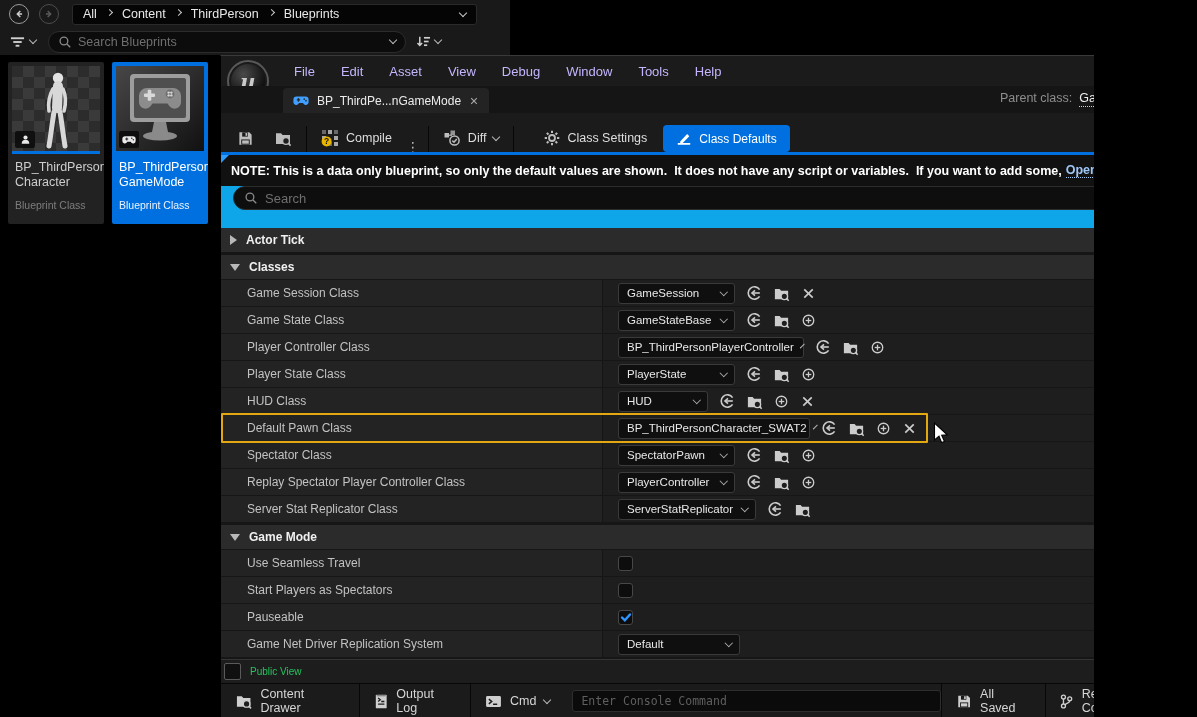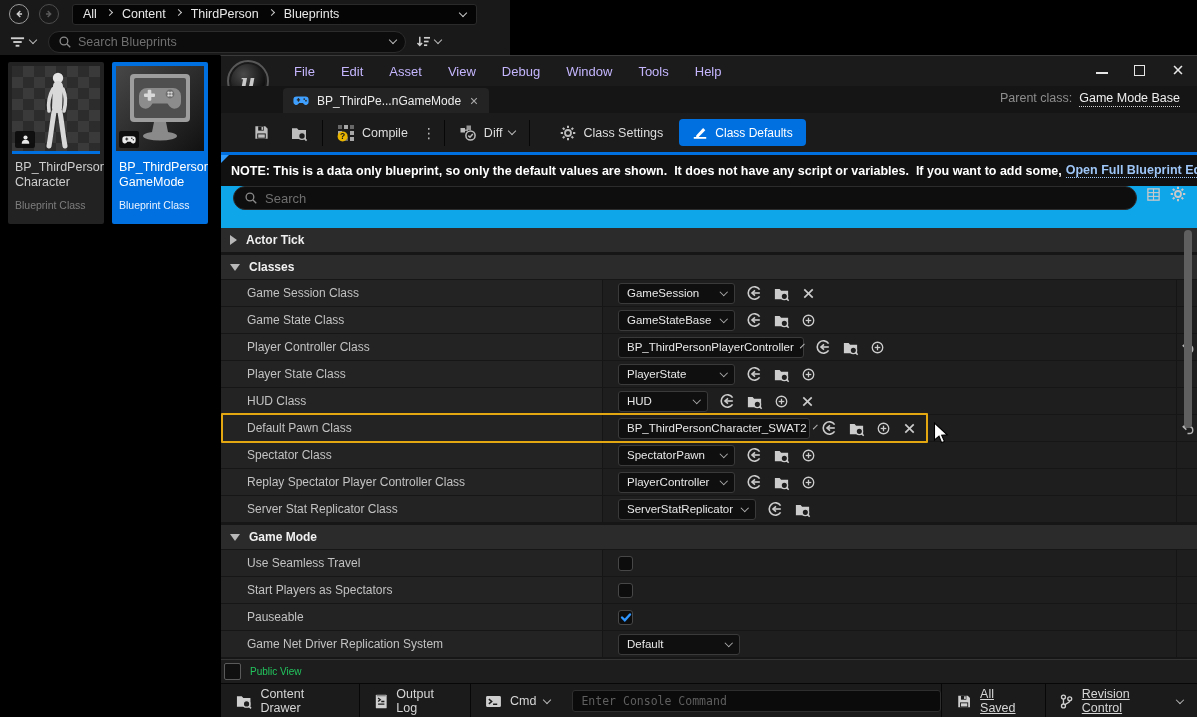--- a/index.html
+++ b/index.html
@@ -1,18 +1,18 @@
 <!DOCTYPE html>
 <html><head>
 <meta charset="utf-8">
 <style>
   * { margin:0; padding:0; box-sizing:border-box; }
   html,body { background:#000; }
   body { font-family:"Liberation Sans", sans-serif; }
-  .stage { position:relative; width:1197px; height:717px; background:#000; overflow:hidden; }
+  .stage { position:relative; width:1094px; height:717px; background:#000; overflow:hidden; }
 
   
   .chev { display:inline-block; width:6px; height:6px; border-right:1.6px solid #b8b8b8; border-bottom:1.6px solid #b8b8b8; transform:rotate(45deg); margin-top:-3px; }
   .chev-r { transform:rotate(-45deg); width:5px; height:5px; }
   svg.ic { display:block; }
 
   
   .cb-header { position:absolute; left:0; top:0; width:510px; height:55px; background:#191919; }
   .cb-row1 { position:absolute; left:0; top:0; width:100%; height:28px; display:flex; align-items:center; }
   .navbtn { width:20px; height:20px; border-radius:50%; border:1.5px solid #9c9c9c; color:#cfcfcf; display:flex; align-items:center; justify-content:center; margin-left:9px; }
@@ -54,21 +54,21 @@
   .wb-min { border-bottom:2px solid #e6e6e6; height:8px; width:12px; }
   .wb-max { width:11px; height:11px; border:1.6px solid #e6e6e6; }
 
   .tabrow { position:absolute; left:0; top:30px; width:100%; height:27px; background:#151515; }
   .tab { position:absolute; left:62px; top:2px; height:25px; min-width:200px; background:#232323; border-radius:4px 4px 0 0; display:flex; align-items:center; padding:0 10px; gap:8px; }
   .tab-title { color:#ececec; font-size:12px; }
   .tab-close { color:#a8a8a8; }
   .parentclass { position:absolute; right:17px; top:5px; font-size:12.5px; color:#8d8d8d; display:flex; gap:7px; align-items:baseline; }
   .parentclass b { color:#efefef; font-weight:normal; border-bottom:1px dotted #cfcfcf; padding-bottom:1px; }
 
-  .toolbar { position:absolute; left:0; top:57px; width:100%; height:39px; background:#1b1b1b; display:flex; align-items:center; color:#d6d6d6;padding-left:16px; }
+  .toolbar { position:absolute; left:0; top:57px; width:100%; height:39px; background:#1b1b1b; display:flex; align-items:flex-end; color:#d6d6d6; }
   .tbtn { display:flex; align-items:center; gap:7px; font-size:12.5px; color:#dedede; padding:0 10px; height:28px; }
   .tsep { width:1px; height:26px; background:#070707; margin:0 4px; }
   .kebab { color:#bdbdbd; font-size:14px; letter-spacing:0; padding:0 4px; line-height:10px; }
   .bluebtn { display:flex; align-items:center; gap:7px; background:#0070e0; color:#fff; border-radius:4px; height:27px; padding:0 13px; font-size:12px; margin-left:6px; }
   .blueline { position:absolute; left:0; top:96px; width:100%; height:3px; background:#0070e0; }
 
   .notebar { position:absolute; left:0; top:99px; width:100%; height:31px; background:#111111; display:flex; align-items:center; padding-left:10px; }
   .notebar::before { content:""; position:absolute; left:0; top:0; width:0; height:0; border-top:8px solid #2f9bff; border-right:8px solid transparent; }
   .notetext { font-size:12.5px; font-weight:bold; color:#fff; white-space:pre; }
   .notelink { font-size:12.5px; font-weight:bold; color:#9ec6f7; border-bottom:1px dotted #9ec6f7; margin-left:4px; white-space:nowrap; }
@@ -101,21 +101,21 @@
   .publicview .lbl { color:#22c55e; font-size:10px; }
   .pv-cbx { width:17px; height:17px; background:#101010; border:1px solid #5a5a5a; border-radius:2px; }
 
   
   .statusbar { position:absolute; left:0; top:627px; width:100%; height:35px; background:#1b1b1b; border-top:1px solid #070707; display:flex; align-items:center; color:#d6d6d6; }
   .sbitem { display:flex; align-items:center; gap:8px; font-size:12.5px; padding:0 14px; height:100%; }
   .sbsep { width:1px; height:100%; background:#070707; }
   .console { width:380px; height:22px; background:#0b0b0b; border:1px solid #2e2e2e; border-radius:3px; margin-left:8px; display:flex; align-items:center; padding:0 8px; }
   .console input { width:100%; background:transparent; border:none; outline:none; color:#cfcfcf; font-family:"DejaVu Sans Mono", monospace; font-size:11.5px; }
   .console input::placeholder { color:#5f5f5f; }
-  .sb-right { margin-left:auto; display:flex; align-items:flex-start; height:100%;text-decoration:underline; }
+  .sb-right { margin-left:auto; display:flex; align-items:flex-start; height:100%; }
 
   
   .cursor { position:absolute; left:933px; top:422px; z-index:50; }
 </style>
 </head>
 <body>
 
 <svg width="0" height="0" style="position:absolute">
   <defs>
     <symbol id="i-search" viewBox="0 0 16 16">

